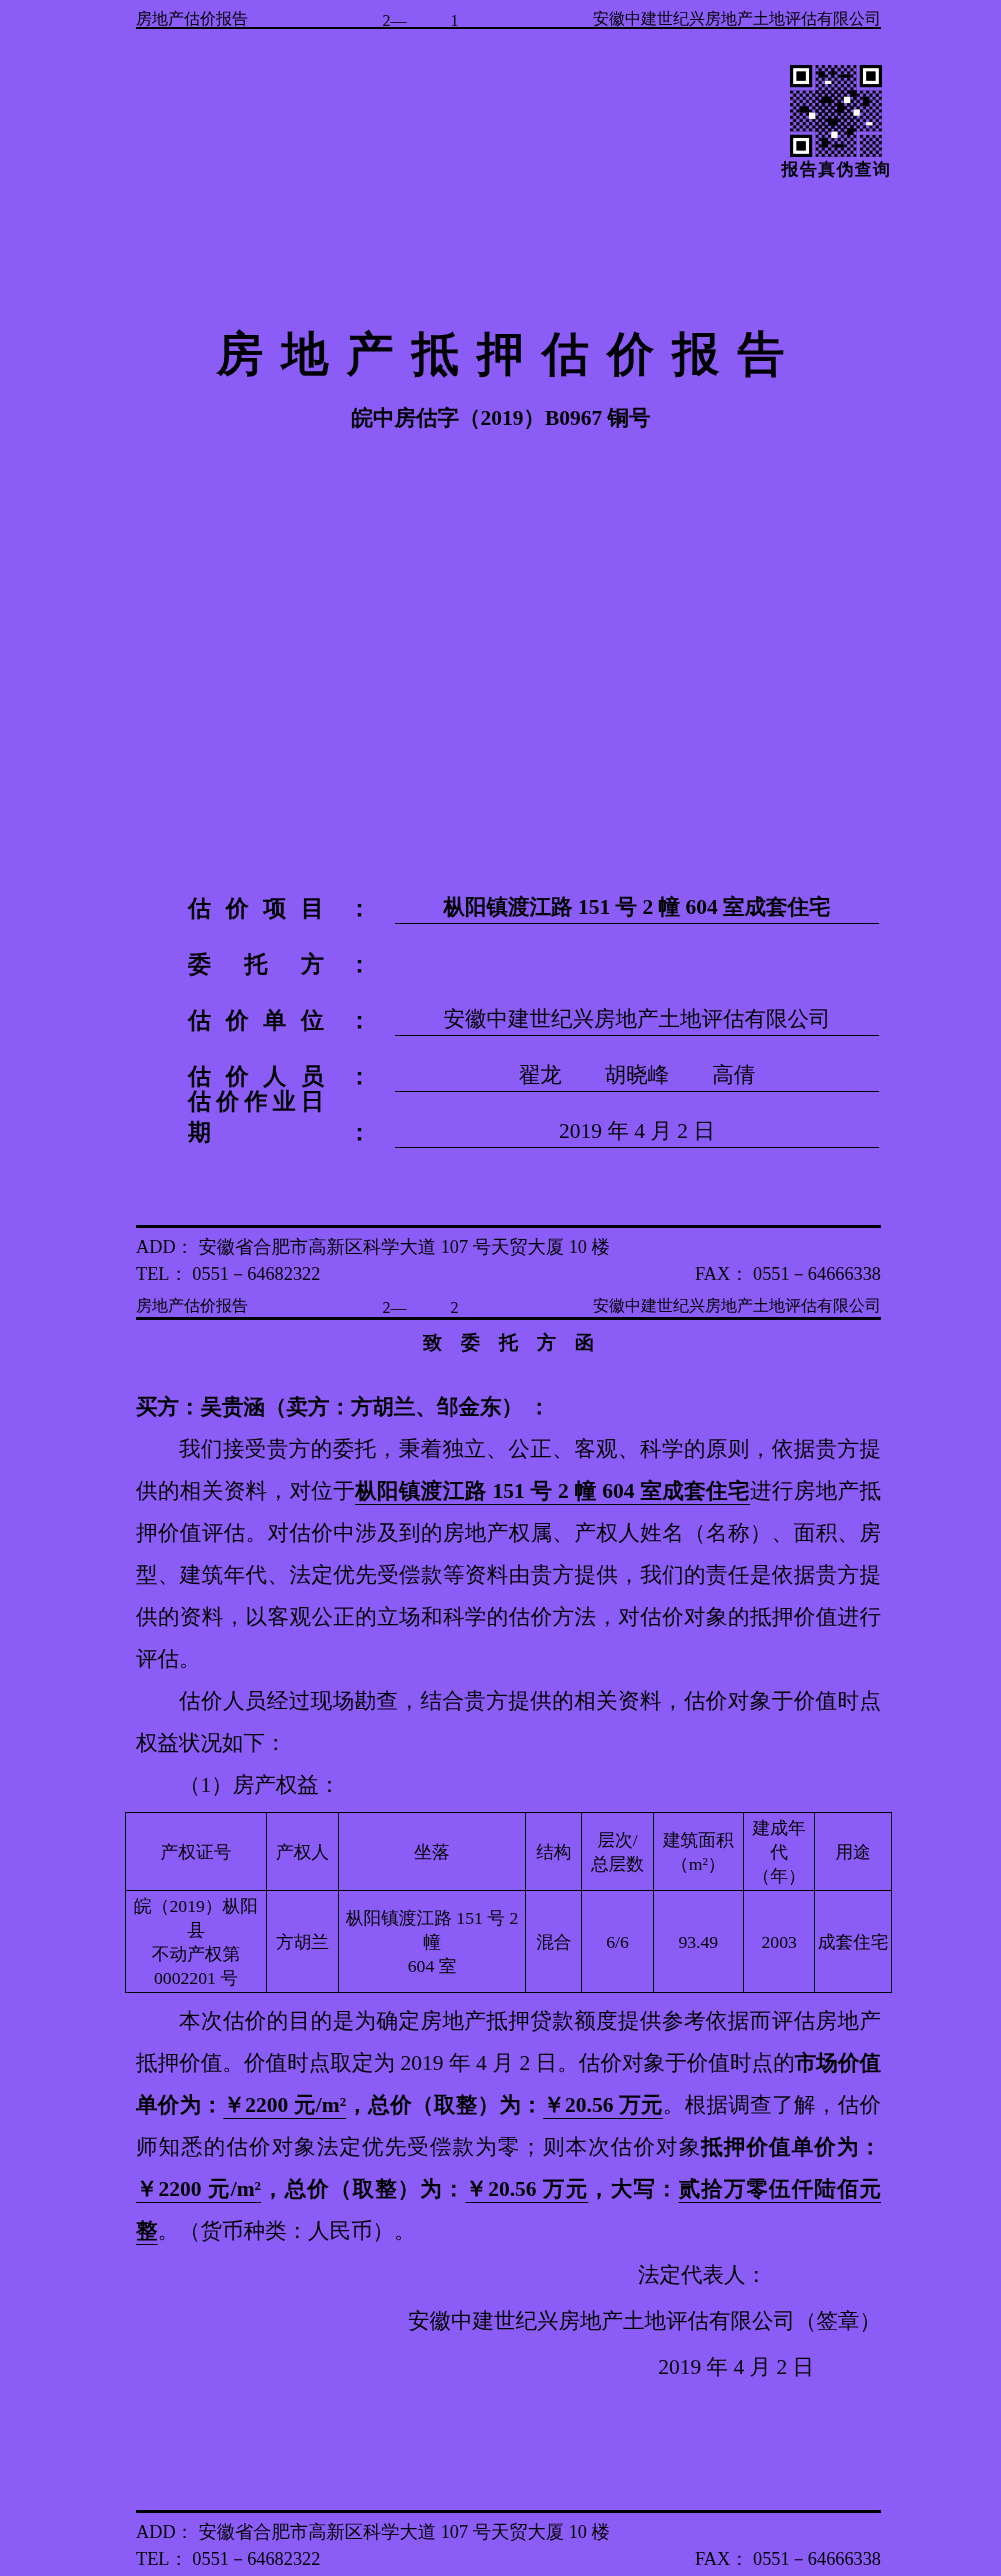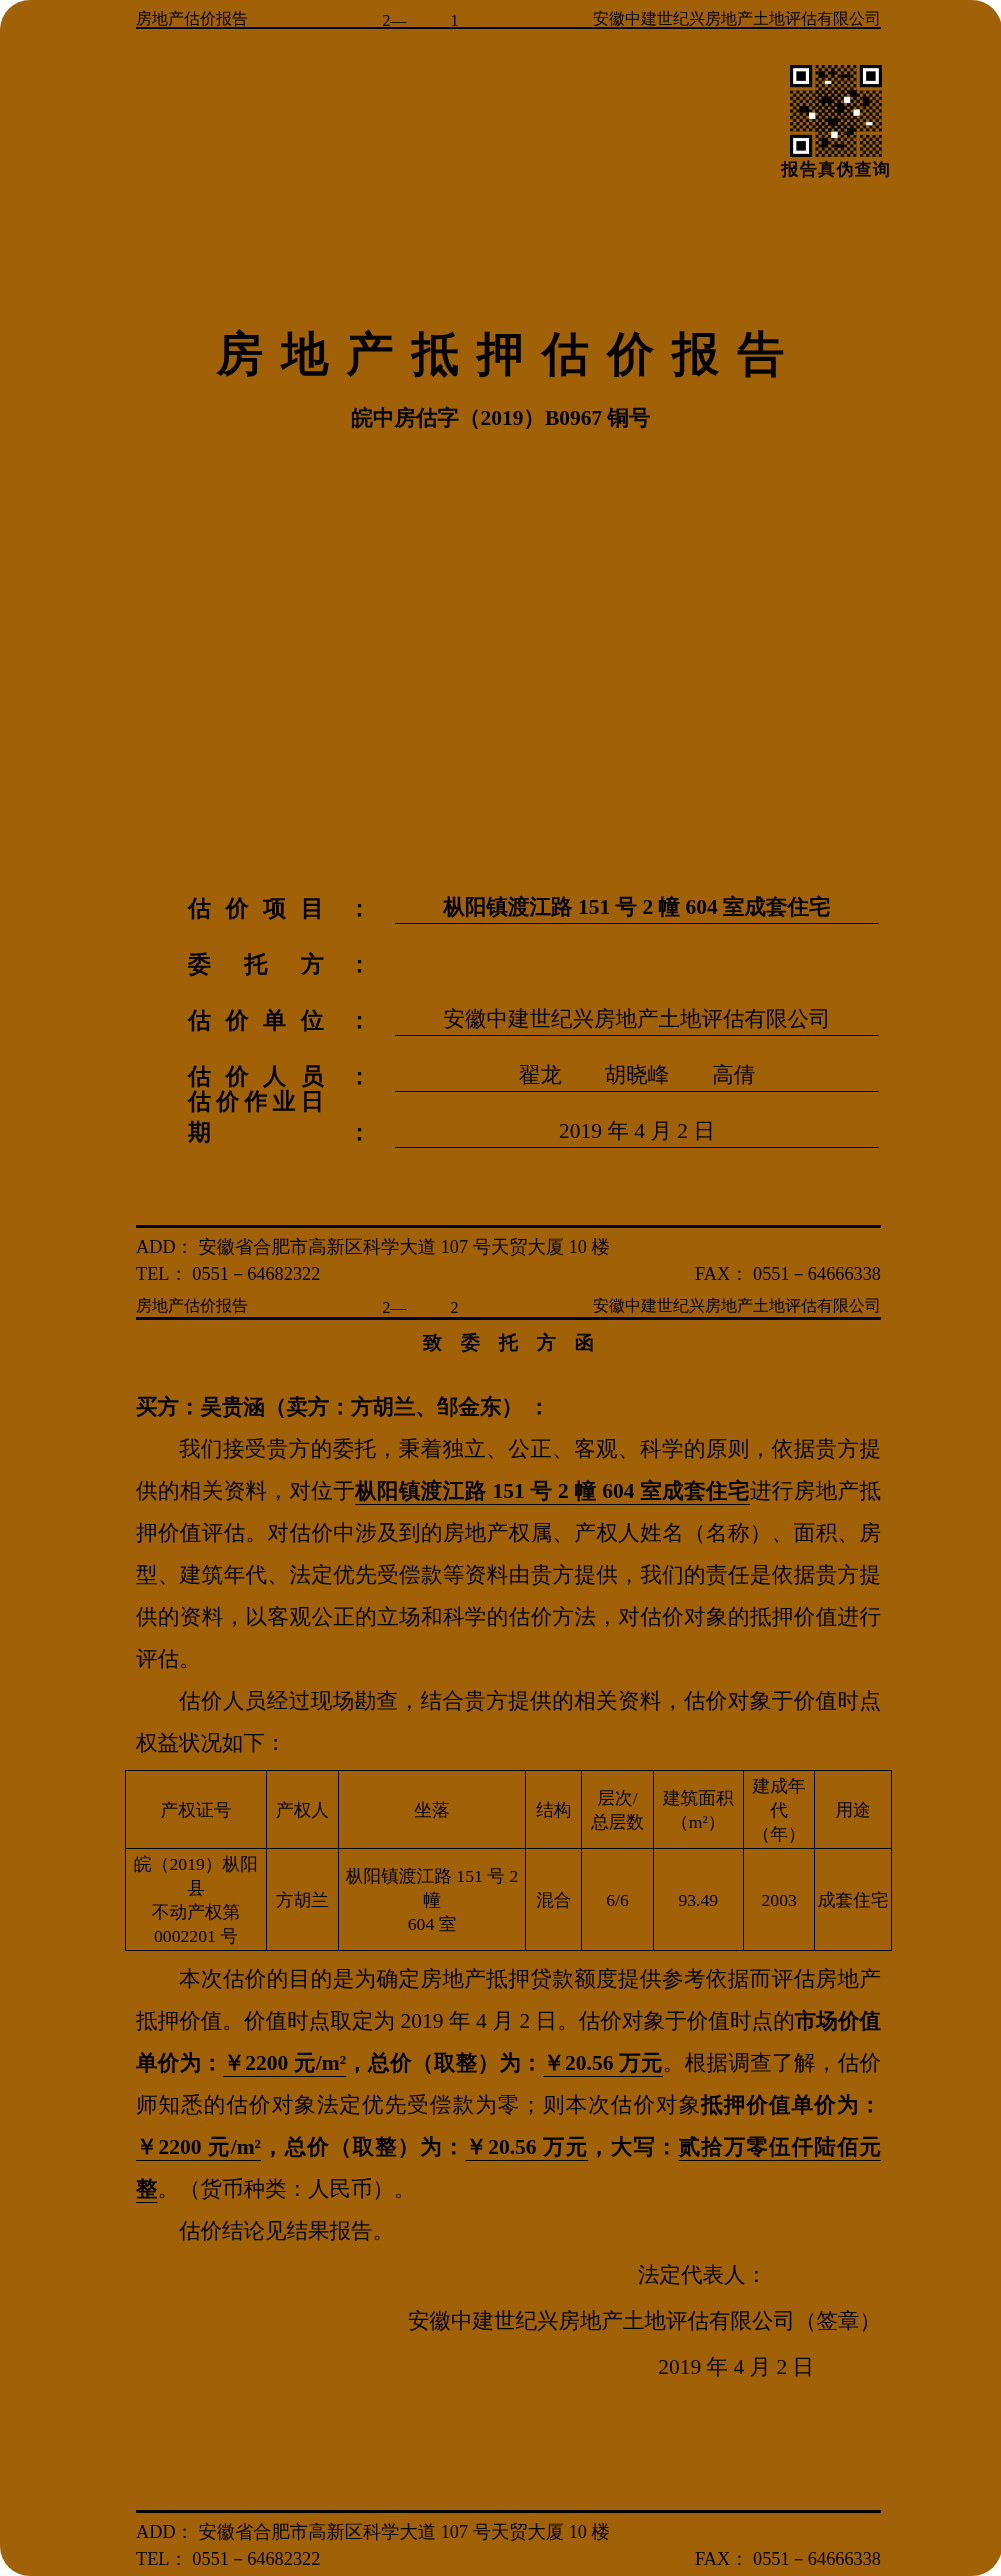--- a/index.html
+++ b/index.html
@@ -1,18 +1,18 @@
 <!DOCTYPE html>
 <html style="font-size:10px"><head>
 <meta charset="utf-8">
 <style>
   html,body{margin:0;padding:0;background:#ffffff;}
   .page{
-    position:relative;width:1002px;height:2576px;background:#a16207;color:#000;
-    font-family:"Liberation Serif","DejaVu Serif",serif;overflow:hidden;border-radius:30px;
+    position:relative;width:1002px;height:2576px;background:#8b5cf6;color:#000;
+    font-family:"Liberation Serif","DejaVu Serif",serif;overflow:hidden;
   }
   
   .runhead{
     position:absolute;left:136px;width:745px;display:flex;align-items:flex-end;
     justify-content:space-between;font-size:16px;white-space:nowrap;
   }
   .runhead .mid{display:flex;gap:44px;}
   .rule{position:absolute;left:136px;width:745px;height:2.5px;background:#000;}
 
   
@@ -166,20 +166,21 @@
     <span>安徽中建世纪兴房地产土地评估有限公司</span>
   </div>
   <div class="rule" style="top:1317px;"></div>
 
   <div class="letter-head" style="top:1330px;">致　委　托　方　函</div>
 
   <div class="body2">
     <p class="noindent b">买方：吴贵涵（卖方：方胡兰、邹金东） ：</p>
     <p><span>我们接受贵方的委托，秉着独立、公正、客观、科学的原则，依据贵方提供的相关资料，对位于</span><span class="b u">枞阳镇渡江路 151 号 2 幢 604 室成套住宅</span><span>进行房地产抵押价值评估。对估价中涉及到的房地产权属、产权人姓名（名称）、面积、房型、建筑年代、法定优先受偿款等资料由贵方提供，我们的责任是依据贵方提供的资料，以客观公正的立场和科学的估价方法，对估价对象的抵押价值进行评估。</span></p>
     <p>估价人员经过现场勘查，结合贵方提供的相关资料，估价对象于价值时点权益状况如下：</p>
+    <p>（1）房产权益：</p>
 
     <table class="rights">
       <colgroup>
         <col style="width:18.5%">
           <col style="width:9.3%">
           <col style="width:24.5%">
           <col style="width:7.3%">
         <col style="width:9.3%">
           <col style="width:11.8%">
           <col style="width:9.3%">
@@ -209,21 +210,20 @@
         <td>混合</td>
         <td>6/6</td>
         <td>93.49</td>
         <td>2003</td>
         <td>成套住宅</td>
       </tr>
     </tbody>
       </table>
 
     <p><span>本次估价的目的是为确定房地产抵押贷款额度提供参考依据而评估房地产抵押价值。价值时点取定为 2019 年 4 月 2 日。估价对象于价值时点的</span><span class="b">市场价值单价为：</span><span class="b u">￥2200 元/m²</span><span class="b">，总价（取整）为：</span><span class="b u">￥20.56 万元</span><span>。根据调查了解，估价师知悉的估价对象法定优先受偿款为零；则本次估价对象</span><span class="b">抵押价值单价为：</span><span class="b u">￥2200 元/m²</span><span class="b">，总价（取整）为：</span><span class="b u">￥20.56 万元</span><span class="b">，大写：</span><span class="b u">贰拾万零伍仟陆佰元整</span><span>。（货币种类：人民币）。</span></p>
-    <p>估价结论见结果报告。</p>
 
     <p class="noindent sig sig-legal">法定代表人：</p>
     <p class="noindent sig sig-company">安徽中建世纪兴房地产土地评估有限公司（签章）</p>
     <p class="noindent sig sig-date">2019 年 4 月 2 日</p>
   </div>
 
   <div class="rule" style="top:2510px;"></div>
   <div class="footline" style="top:2519px;">ADD： 安徽省合肥市高新区科学大道 107 号天贸大厦 10 楼</div>
   <div class="footline split" style="top:2546px;">
     <span>TEL： 0551－64682322</span>

